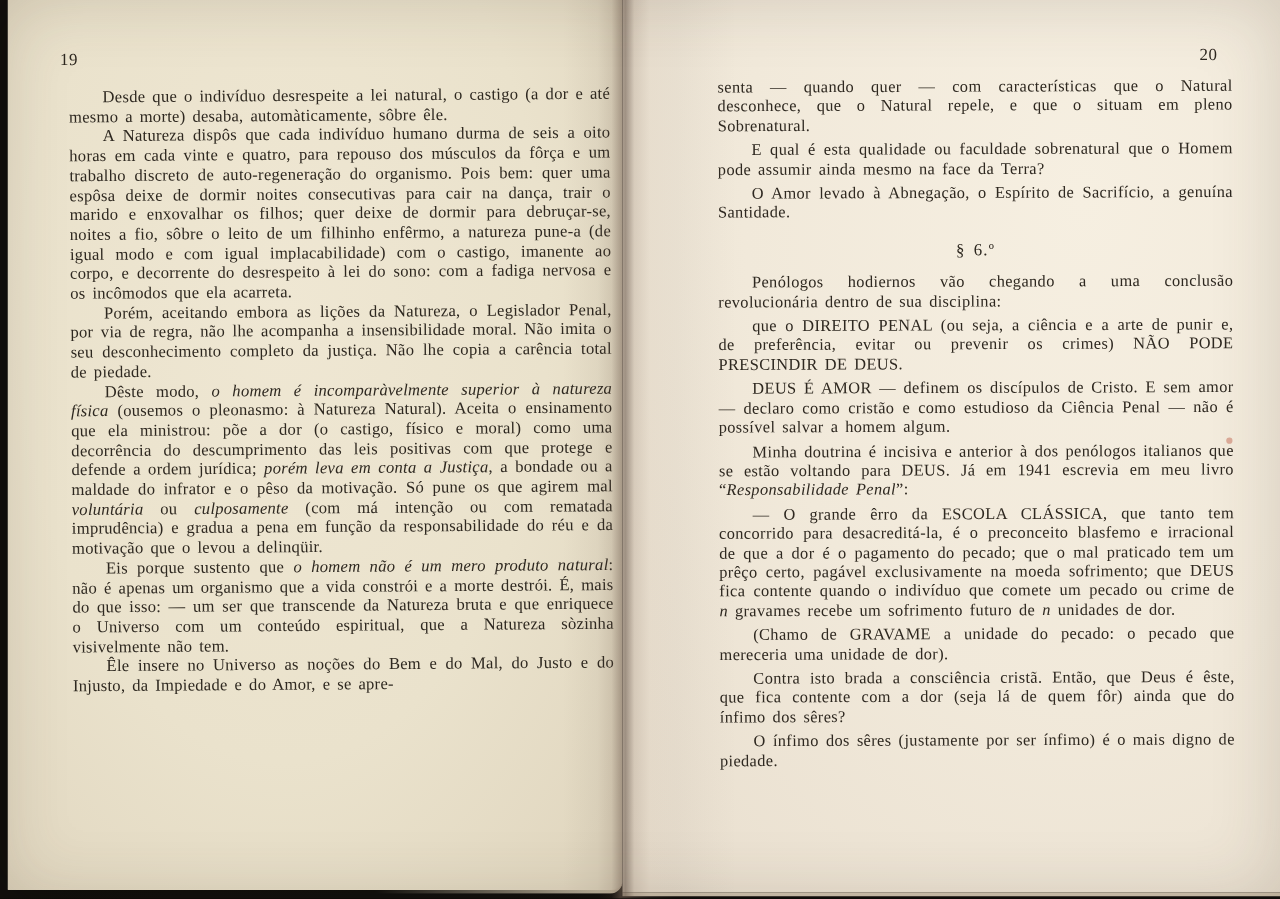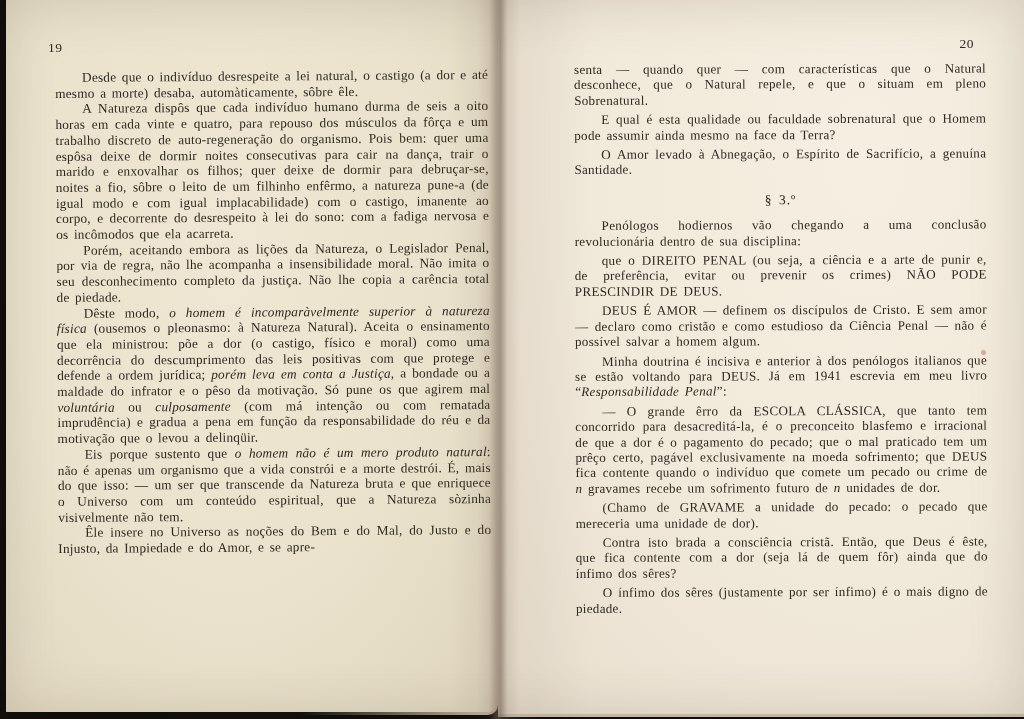--- a/index.html
+++ b/index.html
@@ -94,21 +94,21 @@
         <p class="para indent"><span>Êle insere no Universo as noções do Bem e do Mal, do Justo e do Injusto, da Impiedade e do Amor, e se apre-</span></p>
       </div>
   </div>
 
   <div class="page page-right">
     <span class="pagenum pn-right">20</span>
     <div class="textcol col-right">
         <p class="para"><span>senta — quando quer — com características que o Natural desconhece, que o Natural repele, e que o situam em pleno Sobrenatural.</span></p>
         <p class="para indent"><span>E qual é esta qualidade ou faculdade sobrenatural que o Homem pode assumir ainda mesmo na face da Terra?</span></p>
         <p class="para indent"><span>O Amor levado à Abnegação, o Espírito de Sacrifício, a genuína Santidade.</span></p>
-        <div class="heading"><span>§ 3.º</span></div>
+        <div class="heading"><span>§ 6.º</span></div>
         <p class="para indent"><span>Penólogos hodiernos vão chegando a uma conclusão revolucionária dentro de sua disciplina:</span></p>
         <p class="para indent"><span>que o DIREITO PENAL (ou seja, a ciência e a arte de punir e, de preferência, evitar ou prevenir os crimes) NÃO PODE PRESCINDIR DE DEUS.</span></p>
         <p class="para indent"><span>DEUS É AMOR — definem os discípulos de Cristo. E sem amor — declaro como cristão e como estudioso da Ciência Penal — não é possível salvar a homem algum.</span></p>
         <p class="para indent"><span>Minha doutrina é incisiva e anterior à dos penólogos italianos que se estão voltando para DEUS. Já em 1941 escrevia em meu livro “</span><span class="it">Responsabilidade Penal</span><span>”:</span></p>
         <p class="para indent"><span>— O grande êrro da ESCOLA CLÁSSICA, que tanto tem concorrido para desacreditá-la, é o preconceito blasfemo e irracional de que a dor é o pagamento do pecado; que o mal praticado tem um prêço certo, pagável exclusivamente na moeda sofrimento; que DEUS fica contente quando o indivíduo que comete um pecado ou crime de </span><span class="it">n</span><span> gravames recebe um sofrimento futuro de </span><span class="it">n</span><span> unidades de dor.</span></p>
         <p class="para indent"><span>(Chamo de GRAVAME a unidade do pecado: o pecado que mereceria uma unidade de dor).</span></p>
         <p class="para indent"><span>Contra isto brada a consciência cristã. Então, que Deus é êste, que fica contente com a dor (seja lá de quem fôr) ainda que do ínfimo dos sêres?</span></p>
         <p class="para indent"><span>O ínfimo dos sêres (justamente por ser ínfimo) é o mais digno de piedade.</span></p>
       </div>
   </div>

